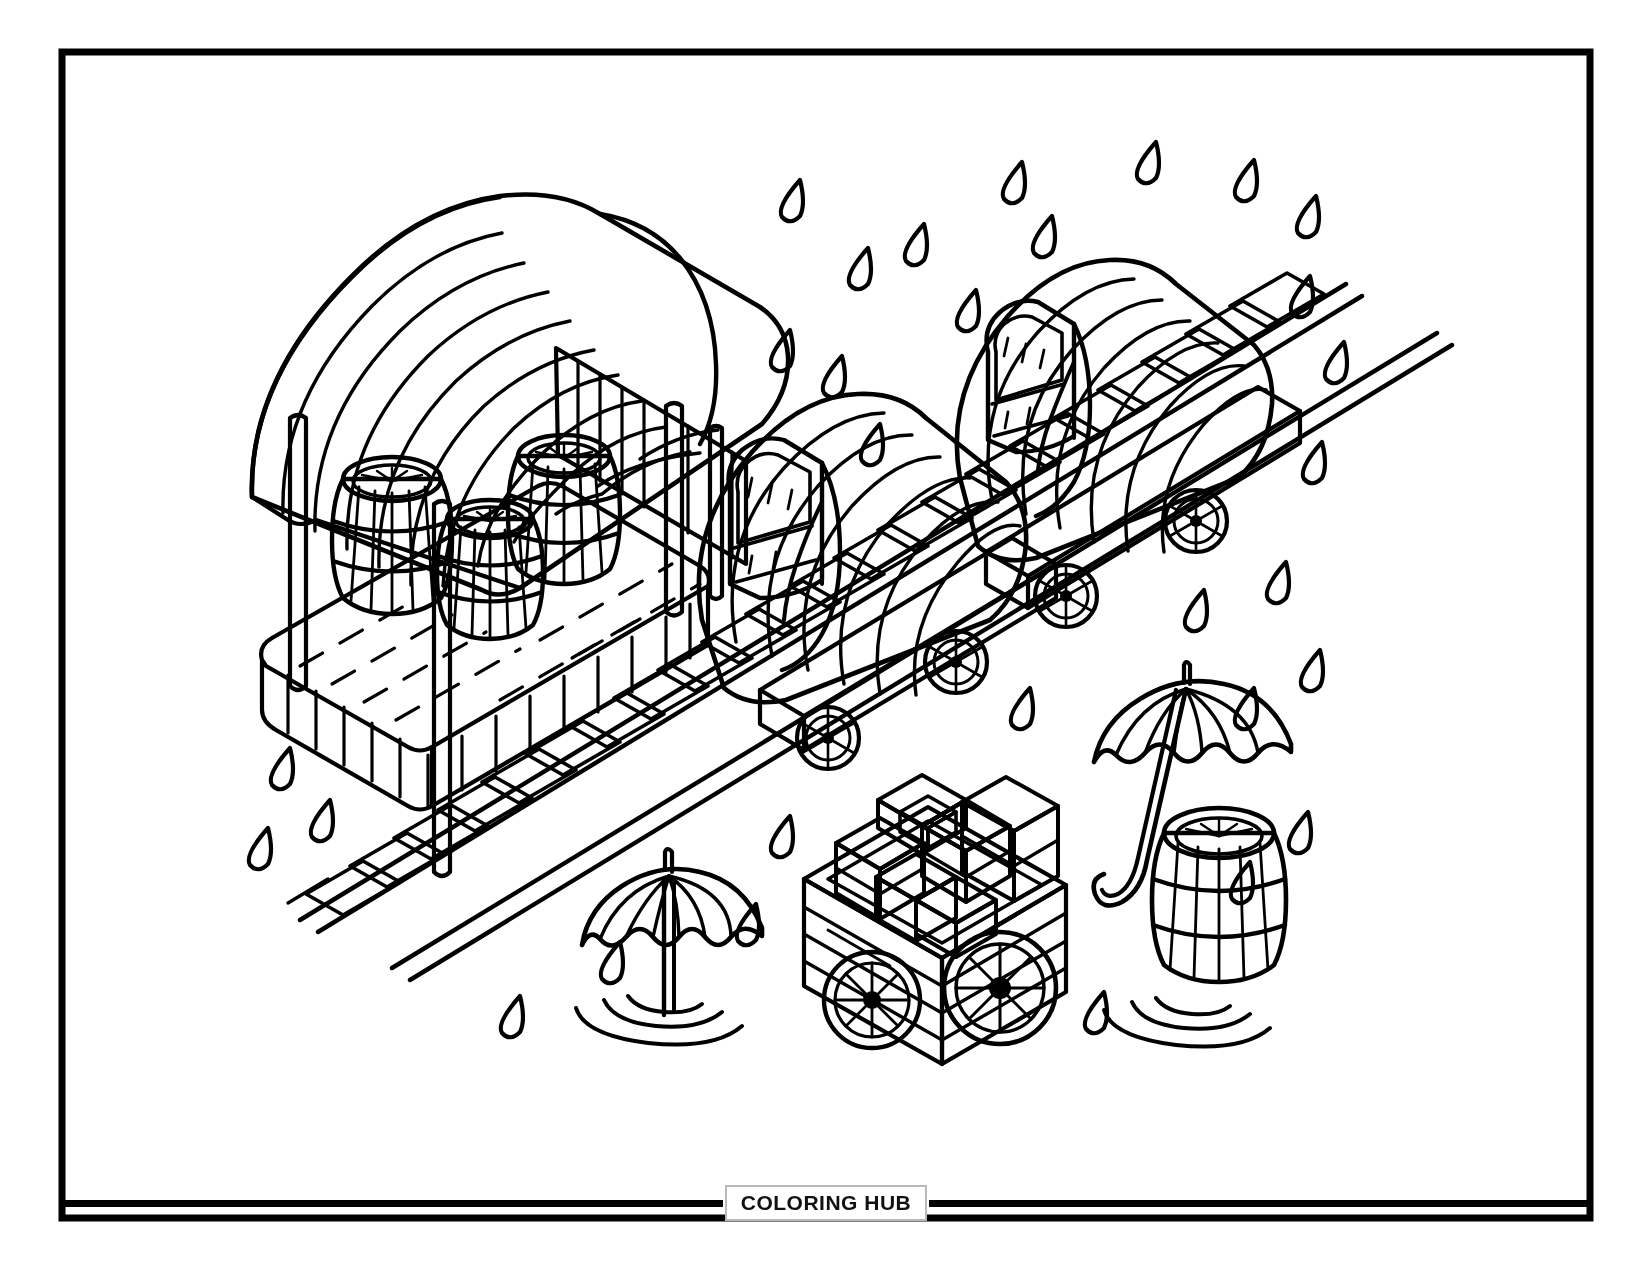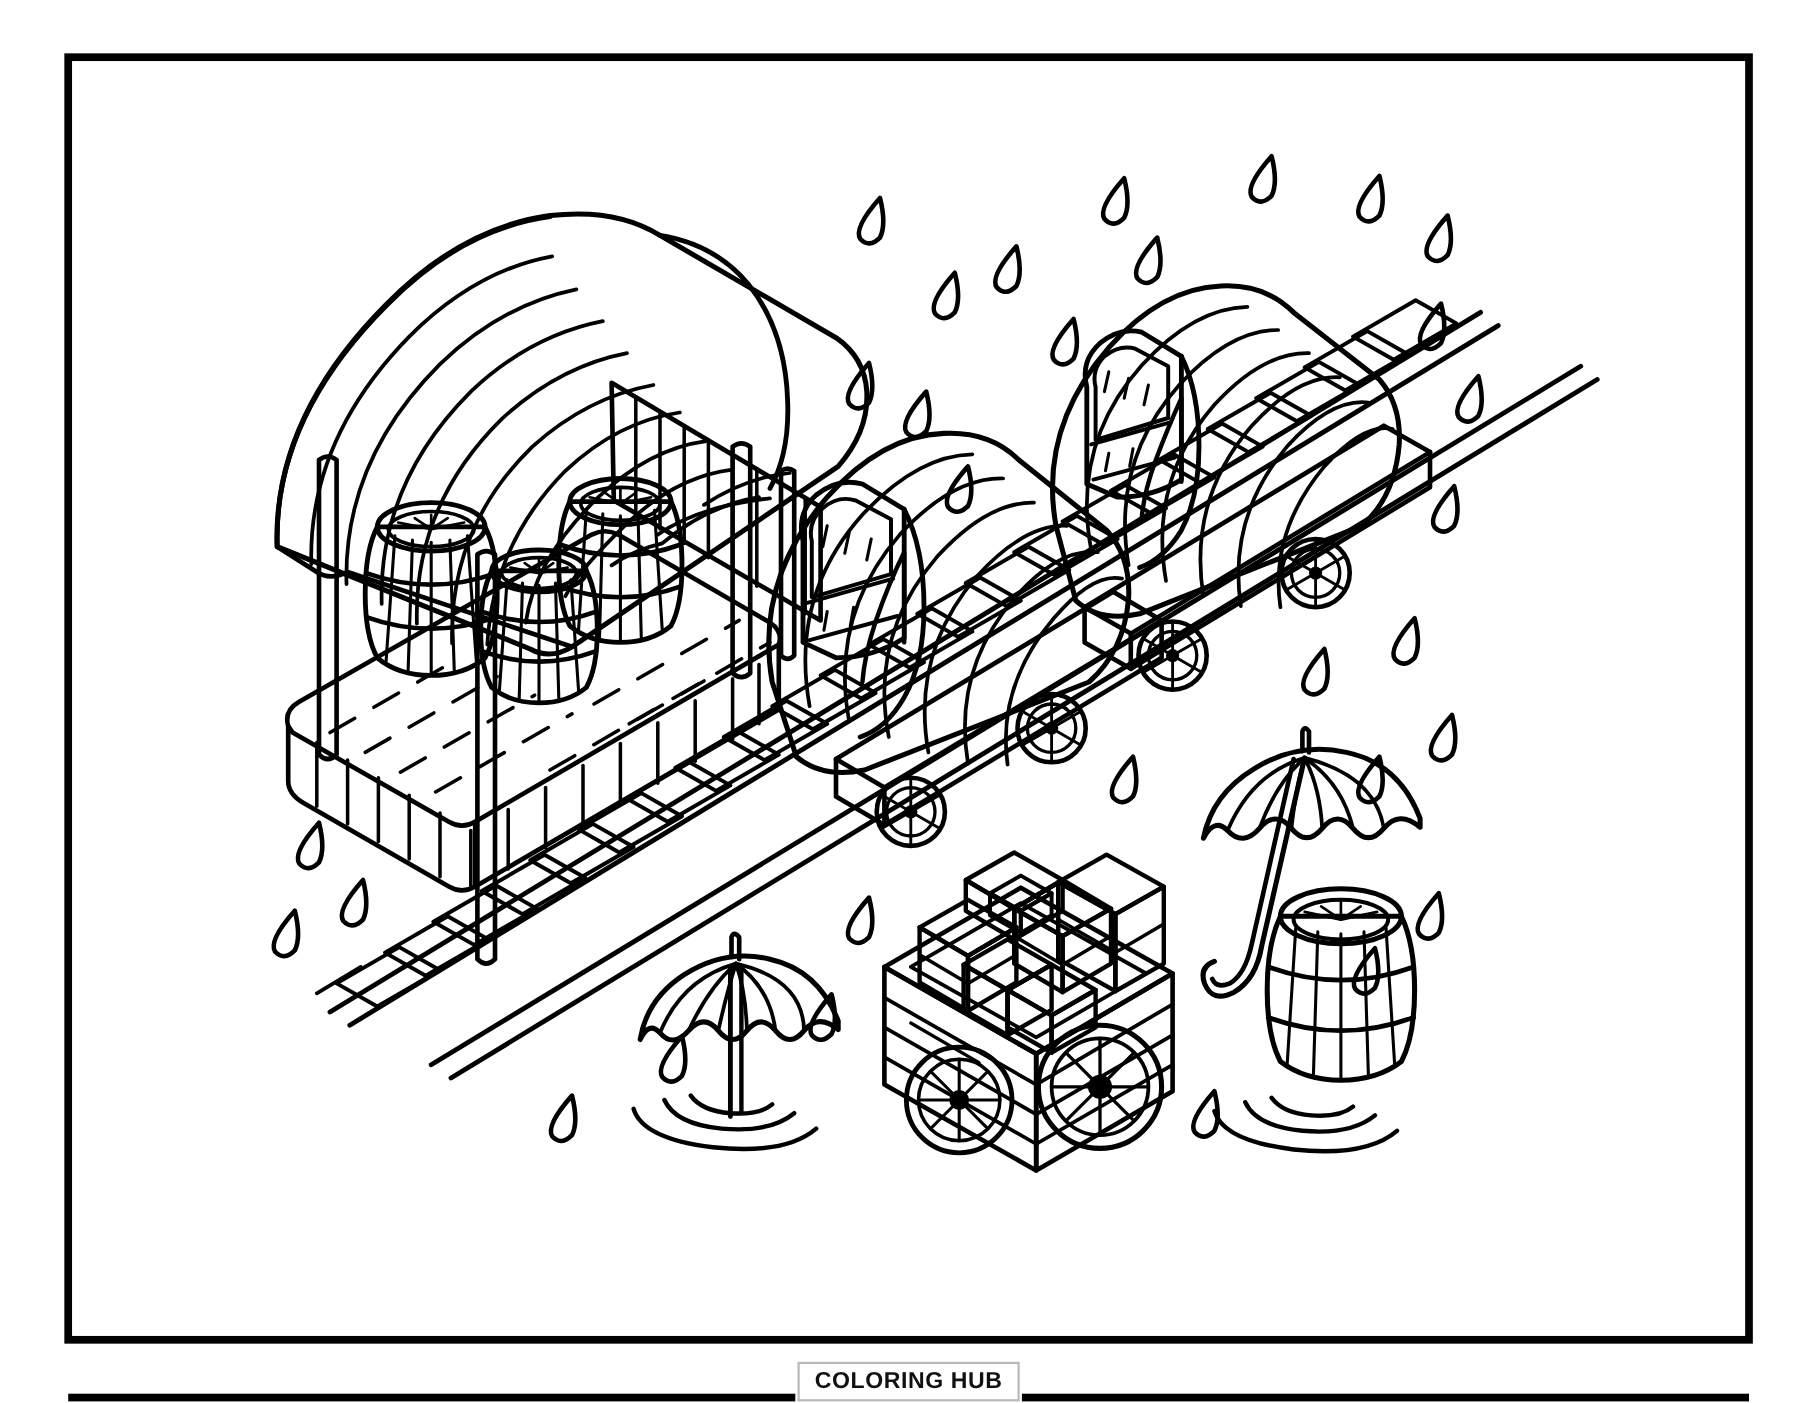--- a/index.html
+++ b/index.html
@@ -24,25 +24,25 @@
   #art {
     position: absolute;
     left: 0; top: 0;
     width: 1650px;
     height: 1275px;
     display: block;
   }
   .footer-wrap {
     position: absolute;
     left: 62px;
-    top: 1216px;
+    top: 1174px;
     width: 1528px;
     height: 58px;
     display: flex;
-    align-items: flex-end;
+    align-items: center;
     justify-content: center;
     pointer-events: none;
   }
   .footer-rule {
     flex: 1 1 auto;
     height: 7px;
     background: #000000;
   }
   .footer-badge {
     flex: 0 0 auto;

